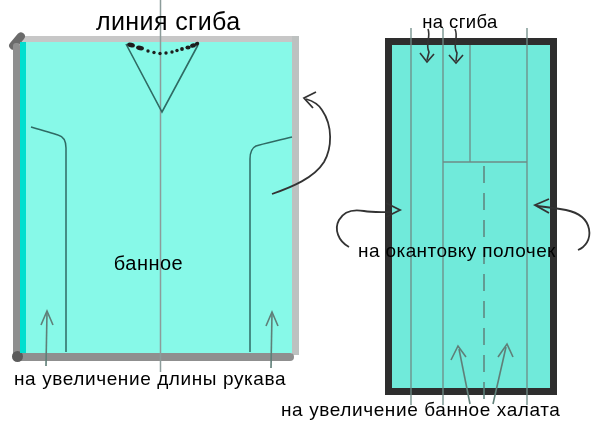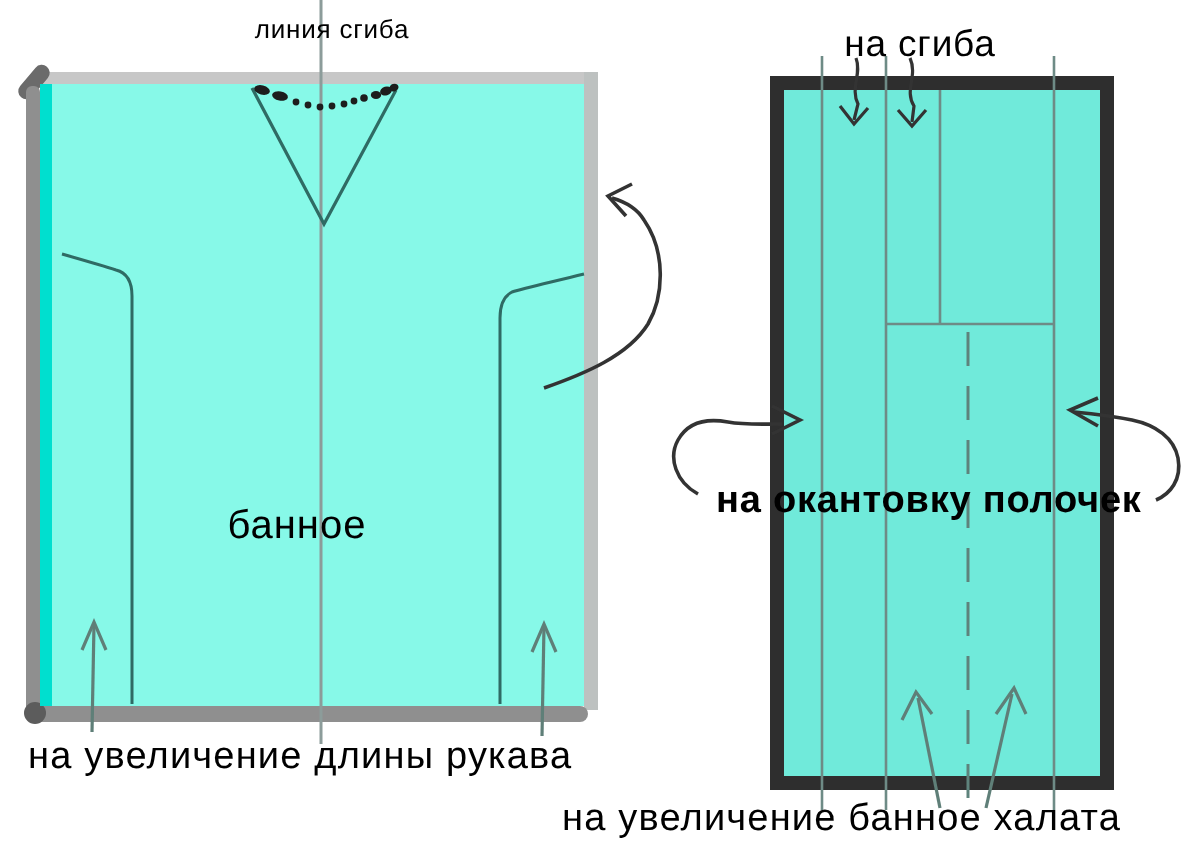--- a/index.html
+++ b/index.html
@@ -17,26 +17,26 @@
   .l-bottom-cap{left:12px;top:351px;width:11px;height:11px;background:#5c5c5c;border-radius:50%;}
   .l-teal-strip{left:20px;top:42px;width:6px;height:311px;background:#00dfcf;}
   .l-fill{left:26px;top:42px;width:266px;height:311px;background:#87f9e8;}
   
   .r-box{left:385px;top:38px;width:172px;height:357px;background:#70eada;
          border:7px solid #2e2e2e;box-sizing:border-box;}
   
   .overlay{left:0;top:0;width:600px;height:429px;pointer-events:none;}
   
   .lbl{position:absolute;white-space:nowrap;color:#000;background:transparent;}
-  .lbl-fold{left:96px;top:7px;width:140px;text-align:center;font-size:13px;letter-spacing:0.4px;}
+  .lbl-fold{left:96px;top:7px;width:140px;text-align:center;font-size:25px;letter-spacing:0.4px;}
   .lbl-bannoe{left:96px;top:252px;width:105px;text-align:center;font-size:20px;letter-spacing:0.5px;}
   .lbl-rukava{left:14px;top:368px;font-size:19px;letter-spacing:0.6px;}
   .lbl-poyas{left:420px;top:11px;width:80px;text-align:center;font-size:18.5px;letter-spacing:0.4px;}
   .lbl-ruk{left:398px;top:120px;font-size:19.5px;letter-spacing:0.6px;}
-  .lbl-okantovka{left:358px;top:240px;font-size:19px;letter-spacing:0.4px;font-weight:bold;}
+  .lbl-okantovka{left:358px;top:240px;font-size:19px;letter-spacing:0.4px;}
   .lbl-khalata{left:281px;top:399px;font-size:19px;letter-spacing:0.6px;}
 </style>
 </head>
 <body>
 
 <div class="stage">
 
   <div class="abs l-top-border"></div>
   <div class="abs l-right-border"></div>
   <div class="abs l-pencil-tip"></div>

